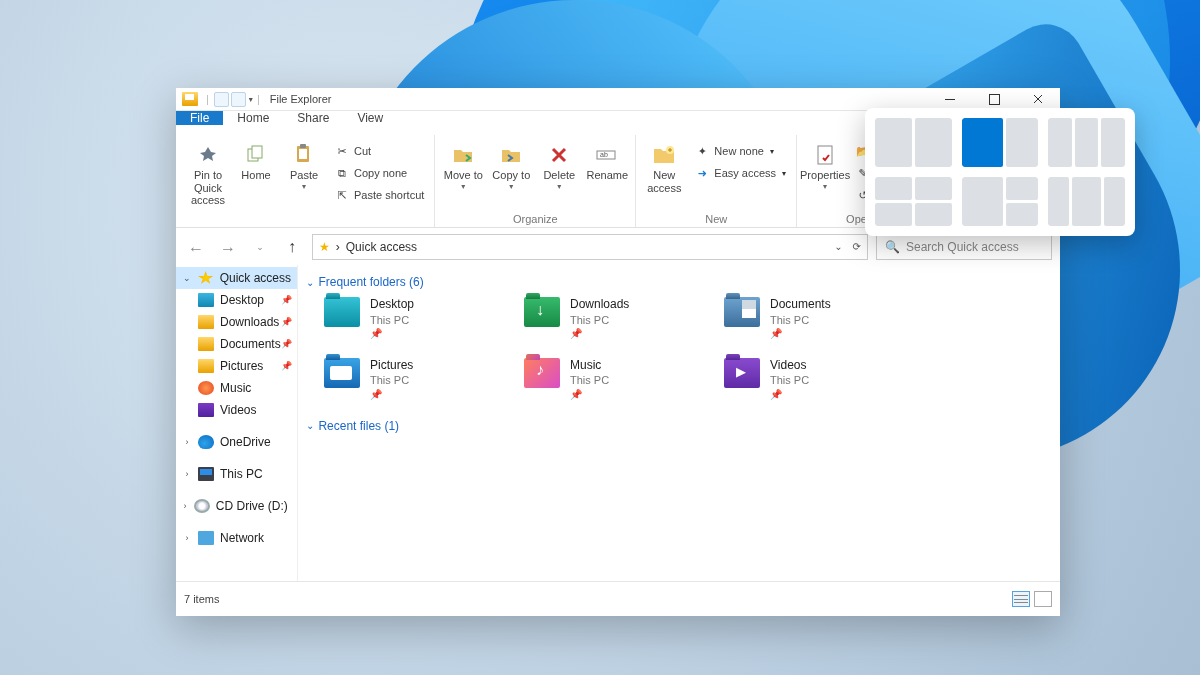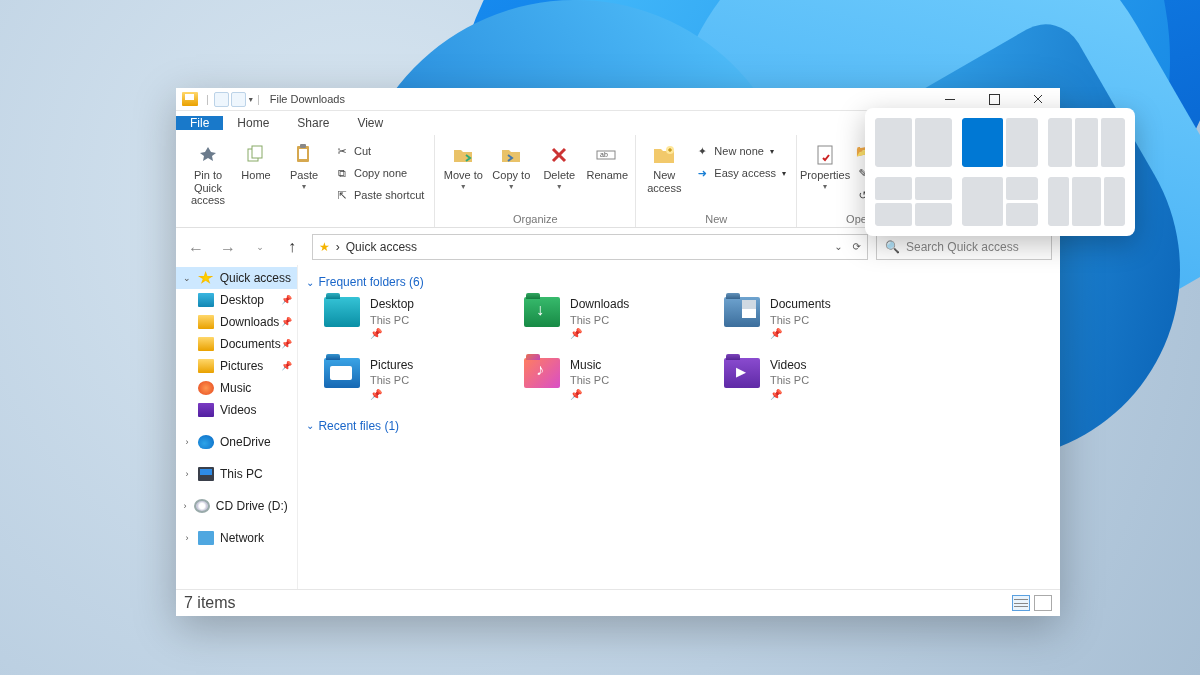--- a/index.html
+++ b/index.html
@@ -20,21 +20,21 @@
   .titlebar .app-icon::before { content:""; position:absolute; left:3px; top:2px; width:9px; height:6px; background:#fff; }
   .titlebar .sep { color: #bbb; margin: 0 4px; }
   .qat-btn { width:15px; height:15px; margin:0 1px; border:1px solid #bcd3e8; background:#eef6fd; border-radius:2px; }
   .titlebar .title { margin-left: 6px; }
   .win-controls { margin-left:auto; display:flex; }
   .win-btn { width:44px; height:23px; display:flex; align-items:center; justify-content:center; color:#555; font-size:10px; }
   .win-min::before { content:""; width:10px; height:1px; background:#333; }
   .win-max::before { content:""; width:9px; height:9px; border:1px solid #333; }
   .win-close svg { width:10px; height:10px; }
 
-  .tabs { height: 24px; display:flex; align-items:center; font-size:12px; }
+  .tabs { height: 24px; display:flex; align-items:flex-start; font-size:12px; }
   .tab { padding: 0 14px; display:flex; align-items:center; color:#444; }
   .tab.file { background:#1979ca; color:#fff; }
 
   .ribbon { height: 93px; border-bottom:1px solid #e0e0e0; display:flex; font-size:11px; color:#444; padding-left:4px; }
   .r-group { display:flex; flex-direction:column; border-right:1px solid #e6e6e6; }
   .r-btns { flex:1; display:flex; align-items:flex-start; padding:4px 6px 0; gap:4px; }
   .r-label { text-align:center; color:#777; font-size:11px; padding:2px 0; }
   .big-btn { display:flex; flex-direction:column; align-items:center; width:44px; padding-top:2px; text-align:center; line-height:1.15; }
   .big-btn .ic { width:30px; height:28px; display:flex; align-items:center; justify-content:center; }
   .big-btn .sm-arrow { font-size:8px; color:#666; }
@@ -66,21 +66,21 @@
   .folder-item { display:flex; gap:10px; width:160px; align-items:flex-start; margin-bottom:14px; }
   .folder-item .fic { width:36px; height:30px; flex-shrink:0; border-radius:2px; position:relative; }
   .folder-item .ftxt { line-height:1.3; }
   .folder-item .fsub { color:#777; font-size:11px; }
   .folder-item .fpin { color:#888; font-size:10px; }
   .recent-row { display:flex; align-items:center; gap:10px; padding-left:18px; height:22px; }
   .recent-row .ic { width:18px; height:14px; border:1px solid #6aa0d8; background:#fff; position:relative; }
   .recent-row .ic::after{content:"";position:absolute;top:2px;left:2px;right:2px;height:3px;background:#2e8be6;}
   .recent-path { margin-left:280px; color:#555; }
 
-  .status { height:27px; border-top:1px solid #e6e6e6; display:flex; align-items:center; padding:0 8px; font-size:16px; color:#444; }
+  .status { height:35px; border-top:1px solid #e6e6e6; display:flex; align-items:center; padding:0 8px; font-size:11px; color:#444; }
   .status-right { margin-left:auto; display:flex; gap:4px; }
   .view-toggle { width:18px; height:16px; border:1px solid #aaa; display:flex; flex-direction:column; justify-content:space-evenly; padding:1px; }
   .view-toggle.active { border-color:#5aa0e0; background:#eaf4fc; }
   .vline { height:1px; background:#888; }
   .vgrid { display:grid; grid-template:1fr 1fr/1fr 1fr; gap:1px; }
   .vgrid div { background:#888; }
 
   .snap { position:absolute; right:65px; top:108px; width:270px; height:128px; background:#fff; border-radius:8px; box-shadow:0 8px 28px rgba(0,0,0,.25); padding:10px; display:grid; grid-template:1fr 1fr/1fr 1fr 1fr; gap:10px; }
   .snap-layout { display:grid; gap:3px; border-radius:3px; overflow:hidden; }
   .snap-layout div { background:#dcdfe3; border-radius:2px; }
@@ -137,21 +137,21 @@
 
 <div class="window">
 
   <div class="titlebar">
     <div class="app-icon"></div>
     <span class="sep">|</span>
     <div class="qat-btn"></div>
     <div class="qat-btn"></div>
     <span style="font-size:8px;color:#555;margin-left:2px">▾</span>
     <span class="sep">|</span>
-    <span class="title">File Downloads</span>
+    <span class="title">File Explorer</span>
     <div class="win-controls">
       <div class="win-btn win-min"></div>
       <div class="win-btn win-max"></div>
       <div class="win-btn win-close">
         <svg viewBox="0 0 10 10">
             <path d="M1 1l8 8M9 1l-8 8" stroke="#333" stroke-width="1"></path>
           </svg>
       </div>
     </div>
   </div>

